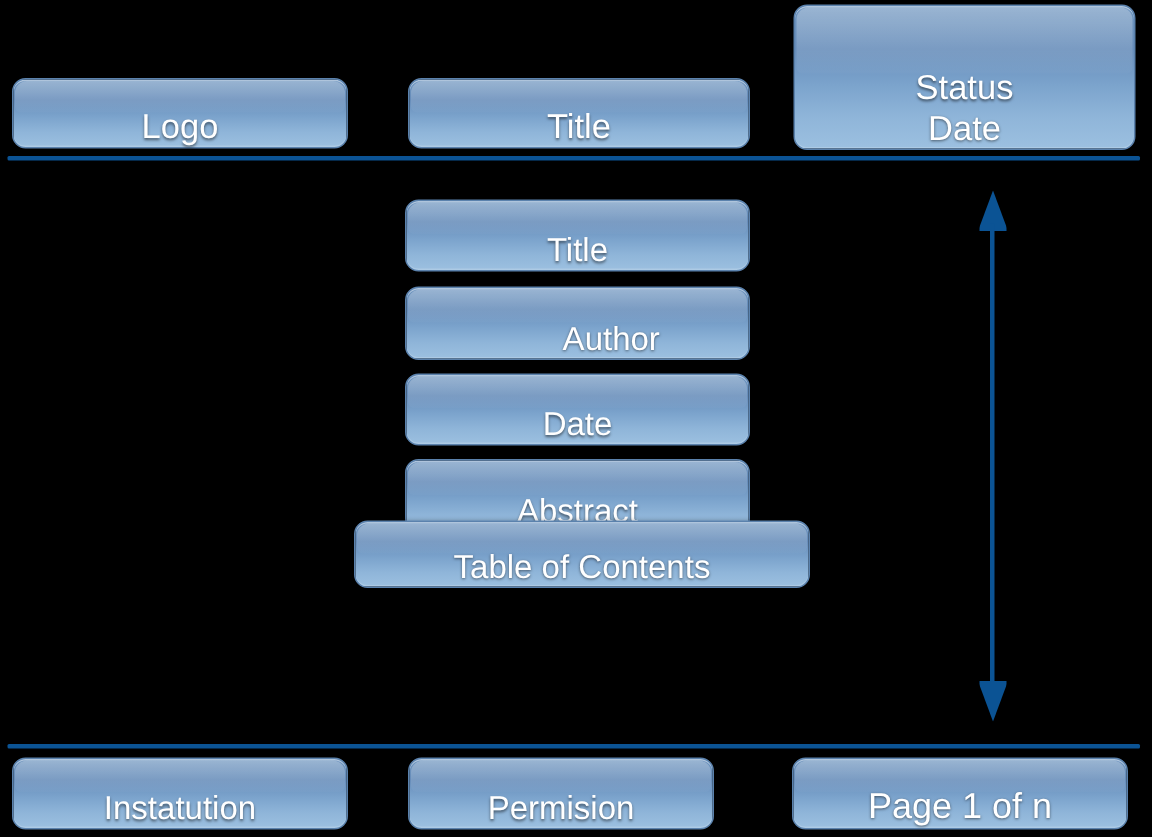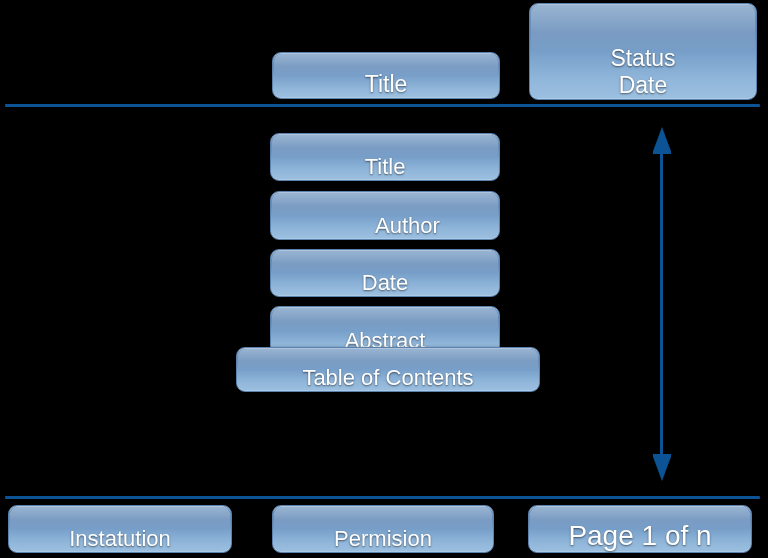--- a/index.html
+++ b/index.html
@@ -68,22 +68,22 @@
 
   
   #mid-title    { left: 270px; top: 133px; width: 230px; height: 48px; font-size: 22px; }
   #mid-author   { left: 270px; top: 191px; width: 230px; height: 49px; font-size: 22px; padding-left: 45px; }
   #mid-date     { left: 270px; top: 249px; width: 230px; height: 48px; font-size: 22px; }
   #mid-abstract { left: 270px; top: 306px; width: 230px; height: 49px; font-size: 22px; }
   #mid-toc      { left: 236px; top: 347px; width: 304px; height: 45px; font-size: 22px; }
 
   
   #footer-institution { left: 8px;   top: 505px; width: 224px; height: 48px; font-size: 22px; }
-  #footer-permission  { left: 272px; top: 505px; width: 222px; height: 48px; font-size: 22px; }
-  #footer-page        { left: 528px; top: 505px; width: 224px; height: 48px; font-size: 28px; }
+  #footer-permission  { left: 272px; top: 505px; width: 204px; height: 48px; font-size: 22px; }
+  #footer-page        { left: 528px; top: 505px; width: 224px; height: 48px; font-size: 24px; }
 
   
   .divider {
     position: absolute;
     height: 3px;
     background: #0b5394;
     border-radius: 1px;
   }
   #divider-top    { left: 5px; top: 104px; width: 755px; }
   #divider-bottom { left: 5px; top: 496px; width: 755px; }
@@ -96,20 +96,23 @@
     width: 18px;
     height: 354px;
   }
   #span-arrow svg { display: block; }
 </style>
 </head>
 <body>
 
 <div id="canvas">
 
+  <div class="box" id="logo-box">
+    <span class="label">Logo</span>
+  </div>
 
   <div class="box" id="header-title">
     <span class="label">Title</span>
   </div>
 
   <div class="box" id="status-box">
     <span class="label">
       <span>Status</span><br>
       <span>Date</span><br>
     </span>

